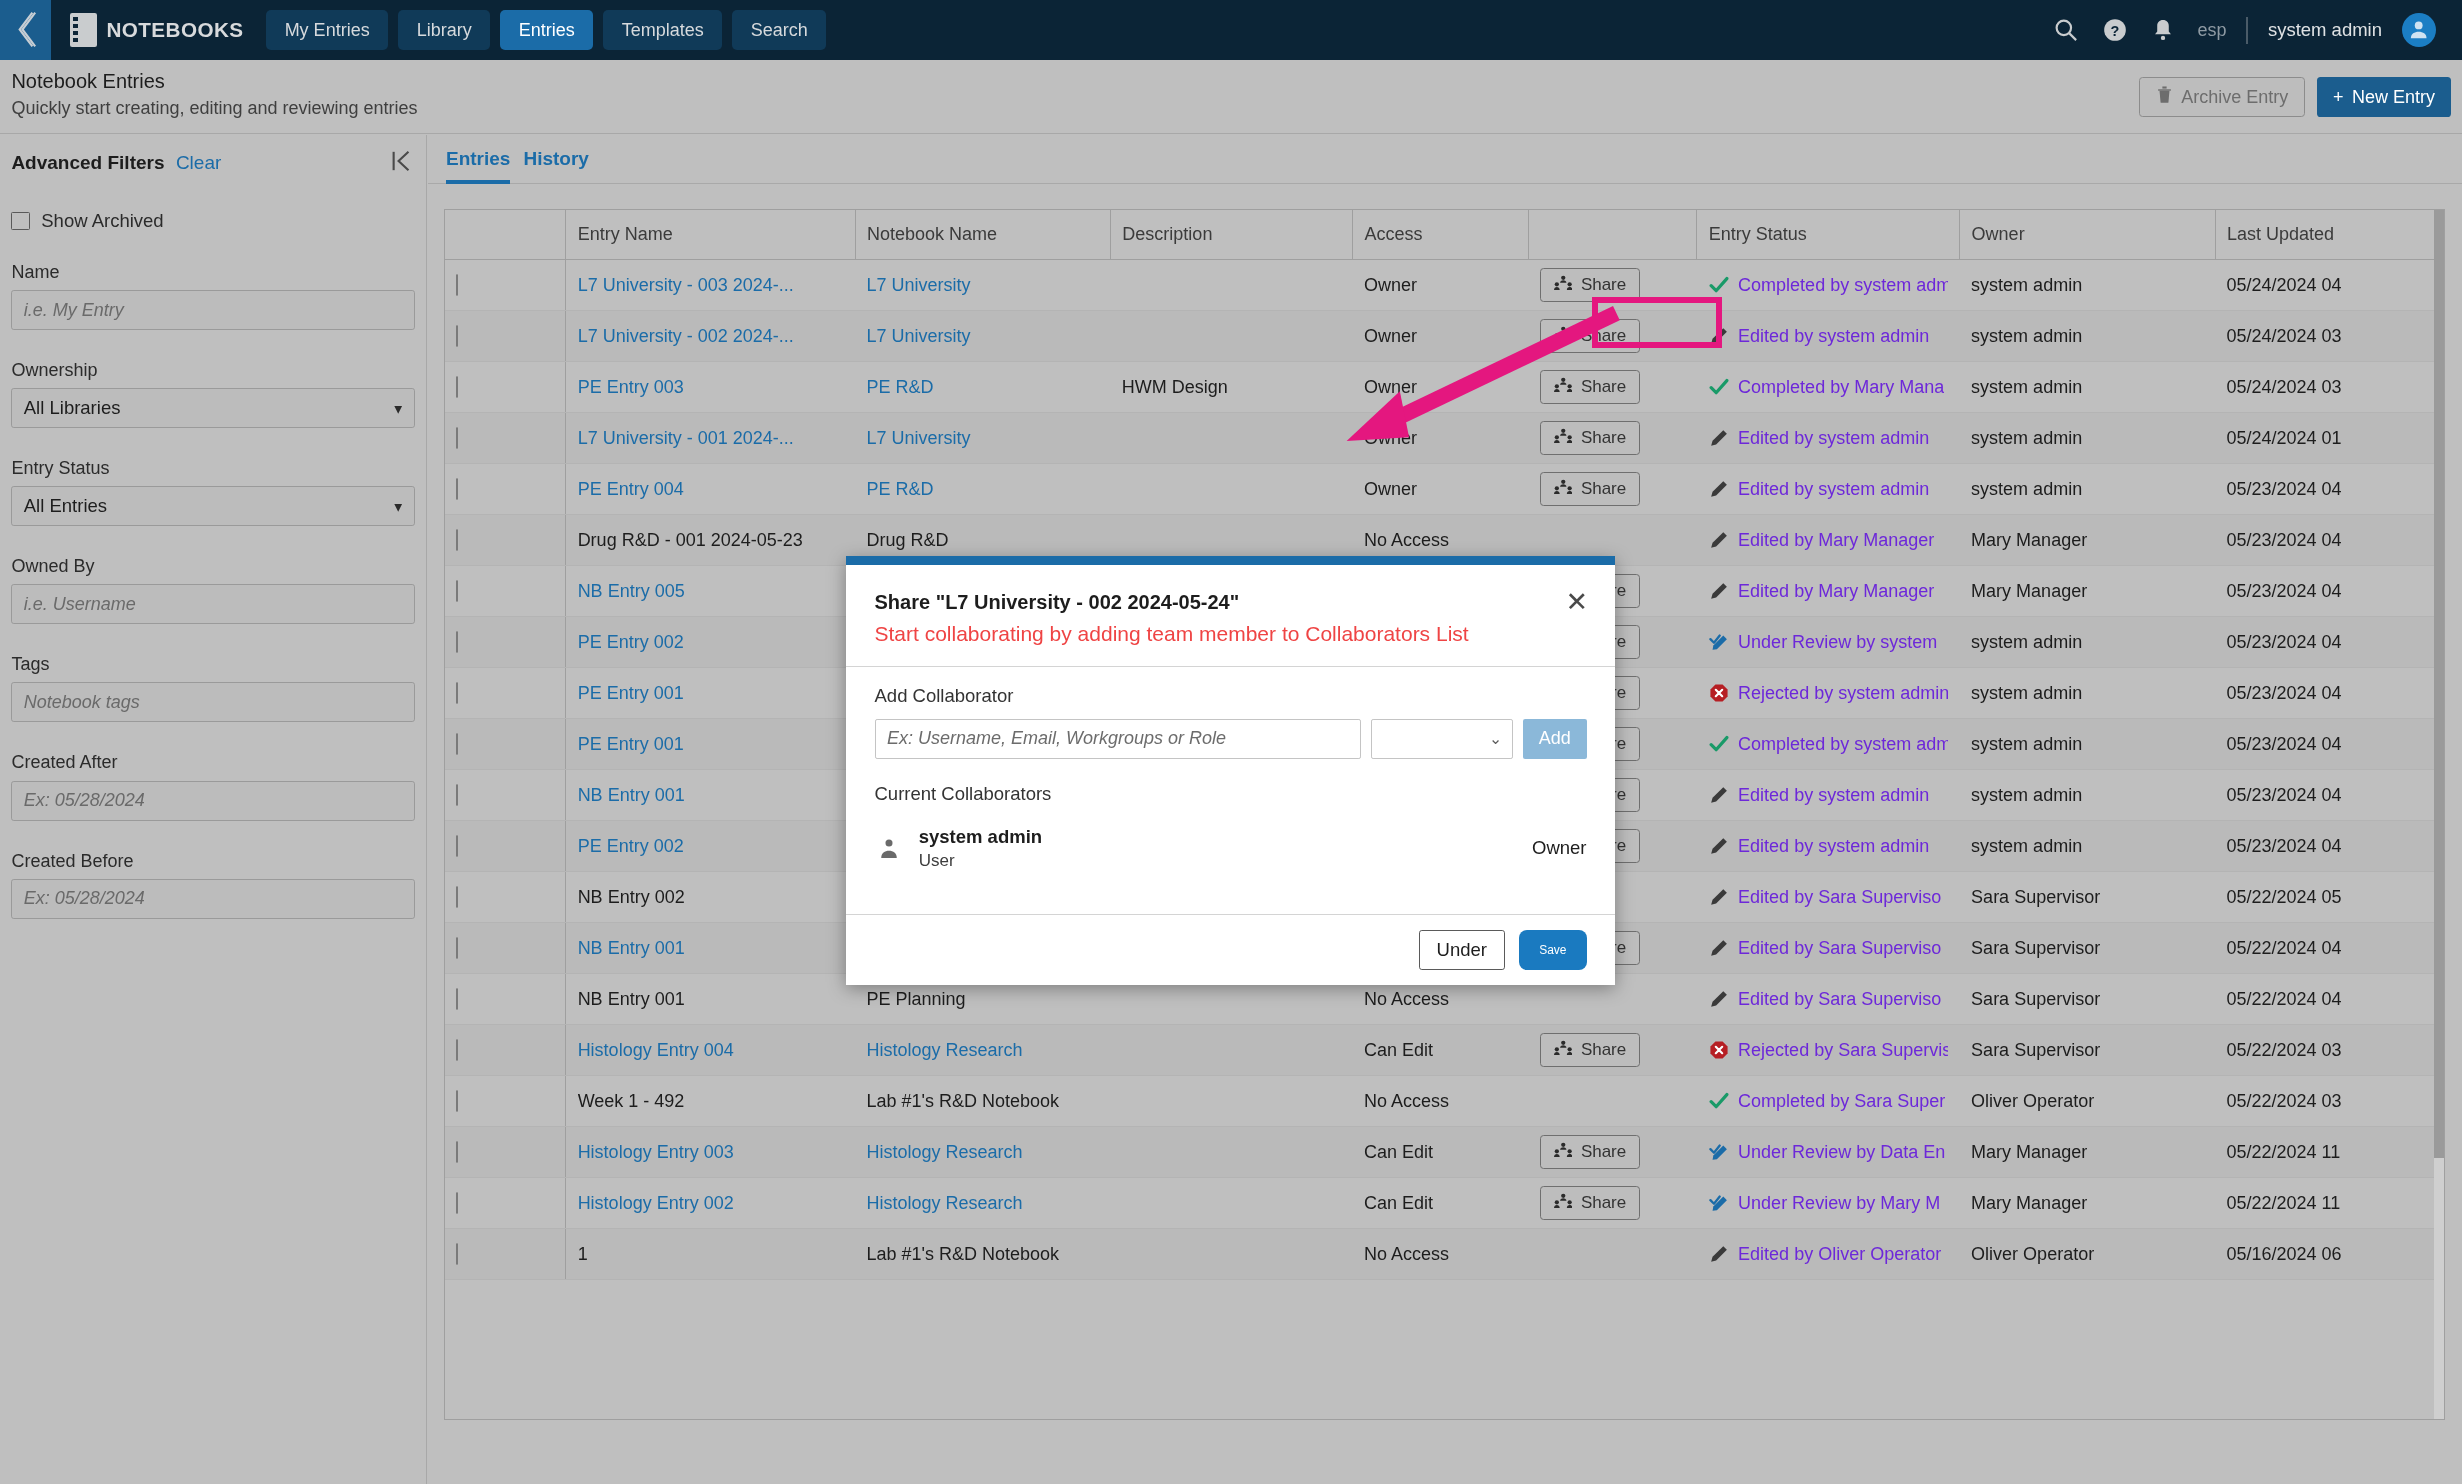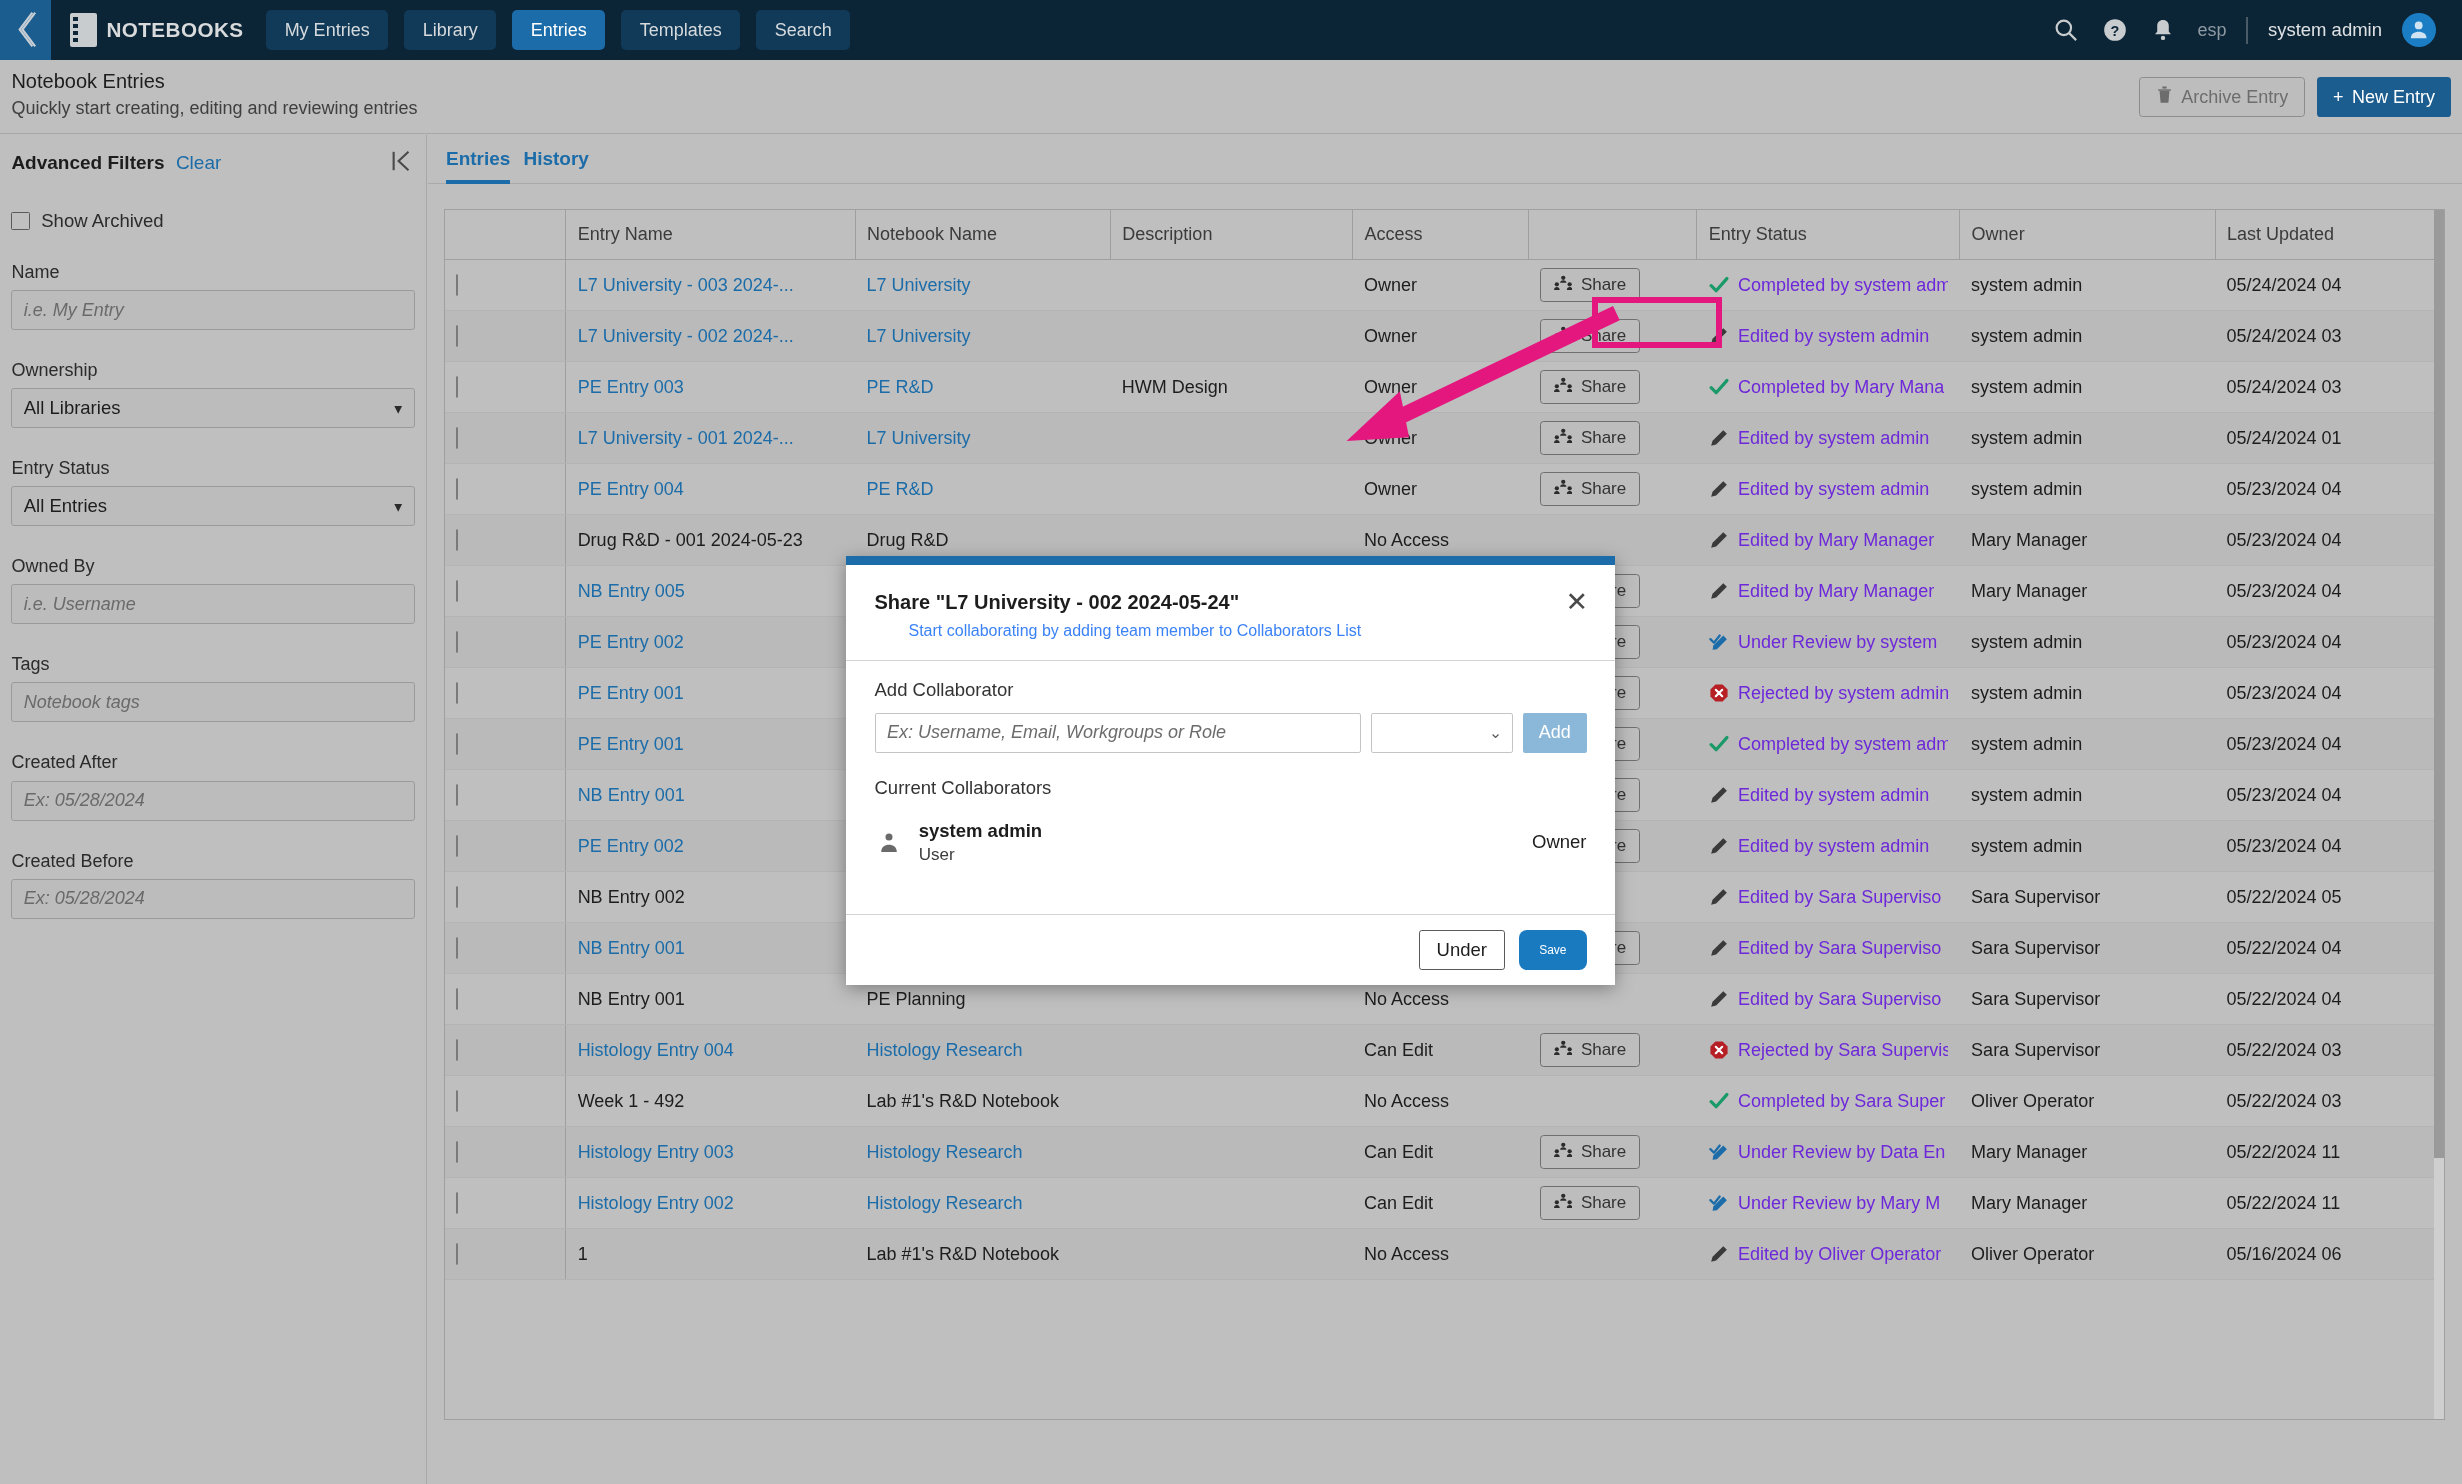--- a/index.html
+++ b/index.html
@@ -27,21 +27,21 @@
     position: relative;
   }
   .brand-icon::before {
     content: ""; position: absolute; left: 3.6px; top: 3.6px; width: 5px; height: 27px;
     background: #0b2436;
     background-image: repeating-linear-gradient(to bottom, #0b2436 0 3.6px, #c9ccce 3.6px 7.1px);
   }
   .brand-text {
     color: #d8dadc; font-size: 20.7px; font-weight: bold; letter-spacing: 0.4px;
   }
-  .nav-tabs { display: flex; align-items: center; gap: 16px; margin-left: 8.5px; }
+  .nav-tabs { display: flex; align-items: center; gap: 10px; margin-left: 8.5px; }
   .nav-tab {
     height: 40px; padding: 0 18.5px; border-radius: 5px;
     display: flex; align-items: center; justify-content: center;
     color: #d7dadd; font-size: 18px; background: #103a58; cursor: pointer;
     white-space: nowrap;
   }
   .nav-tab.active { background: #1b6ca8; color: #fff; }
   .nav-right {
     margin-left: auto; display: flex; align-items: center; gap: 20px;
     padding-right: 26px;
@@ -171,21 +171,21 @@
   .vscroll .thumb { position: absolute; top: 0; left: 0; width: 10px; height: 948px; background: #9a9a9a; }
 
   
   .modal-shadow {
     position: absolute; left: 846px; top: 556px; width: 769px; height: 429px;
     background: #fff; box-shadow: 0 4.3px 17px rgba(0,0,0,.35);
   }
   .modal-topbar { height: 8.5px; background: #1b6ca8; }
   .modal-head { padding: 26px 28.5px 20px 28.5px; position: relative; }
   .modal-title { font-size: 20px; font-weight: bold; color: #1d1d1d; }
-  .modal-sub { font-size: 16px; color: #3b82f6; margin-top: 8.5px; margin-left: 34px; }
+  .modal-sub { font-size: 21px; color: #ef4444; margin-top: 8.5px; }
   .modal-close {
     position: absolute; right: 27px; top: 24px; font-size: 27px; color: #4a4a4a;
     cursor: pointer; line-height: 1; font-weight: 300;
   }
   .modal-divider { height: 0.7px; background: #d4d4d4; }
   .modal-body { padding: 18.5px 28.5px 7.1px 28.5px; }
   .m-label { font-size: 18.5px; color: #333; margin-bottom: 11.4px; }
   .m-row { display: flex; align-items: center; gap: 10px; }
   .m-input {
     flex: 1; height: 40px; border: 0.7px solid #c4c4c4; border-radius: 2.1px;

